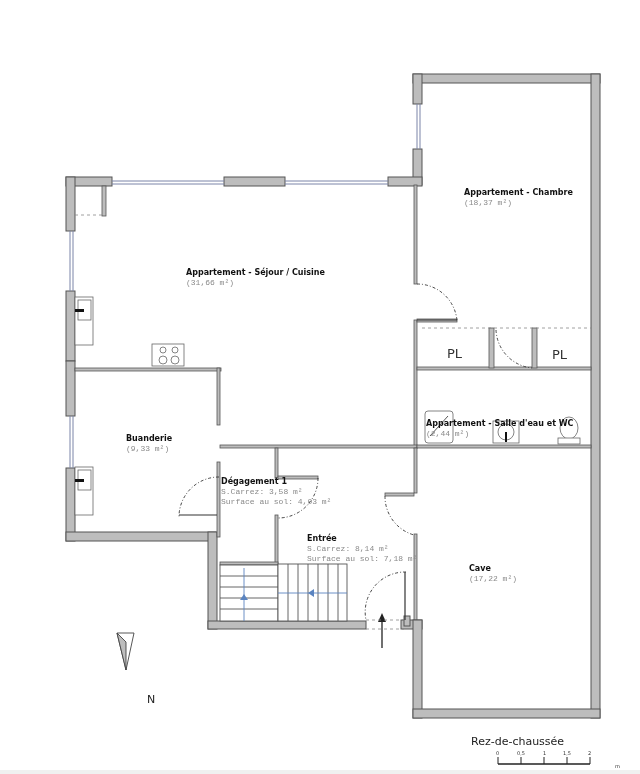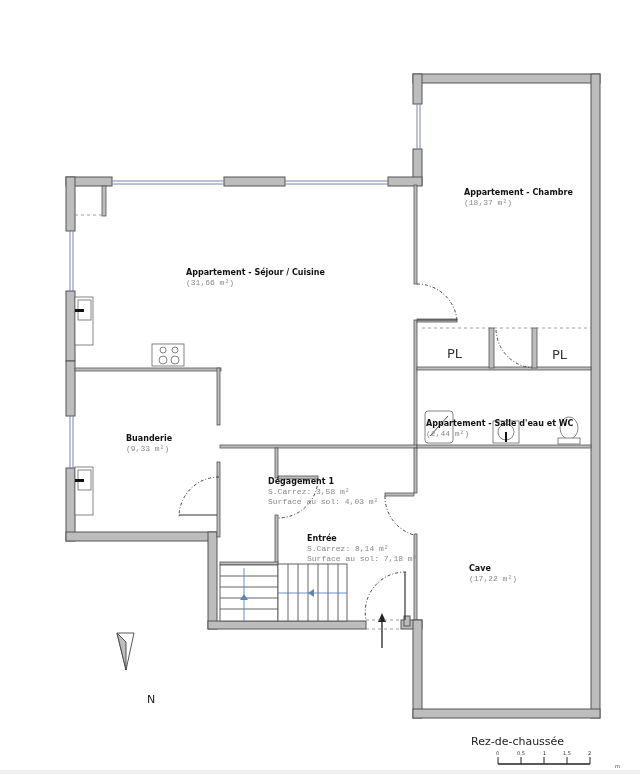--- a/index.html
+++ b/index.html
@@ -204,21 +204,21 @@
   <span class="area">(18,37 m²)</span>
 </div>
 <div class="label" style="left:426px; top:399px;margin-top:20px;">
   <span class="name">Appartement - Salle d'eau et WC</span>
   <span class="area">(2,44 m²)</span>
 </div>
 <div class="label" style="left:126px; top:434px;">
   <span class="name">Buanderie</span>
   <span class="area">(9,33 m²)</span>
 </div>
-<div class="label" style="left:221px; top:477px;padding-left:47px;">
+<div class="label" style="left:221px; top:477px;">
   <span class="name">Dégagement 1</span>
   <span class="area">S.Carrez: 3,58 m²</span>
   <span class="area">Surface au sol: 4,03 m²</span>
 </div>
 <div class="label" style="left:307px; top:518px;margin-top:16px;">
   <span class="name">Entrée</span>
   <span class="area">S.Carrez: 8,14 m²</span>
   <span class="area">Surface au sol: 7,18 m²</span>
 </div>
 <div class="label" style="left:469px; top:564px;">

